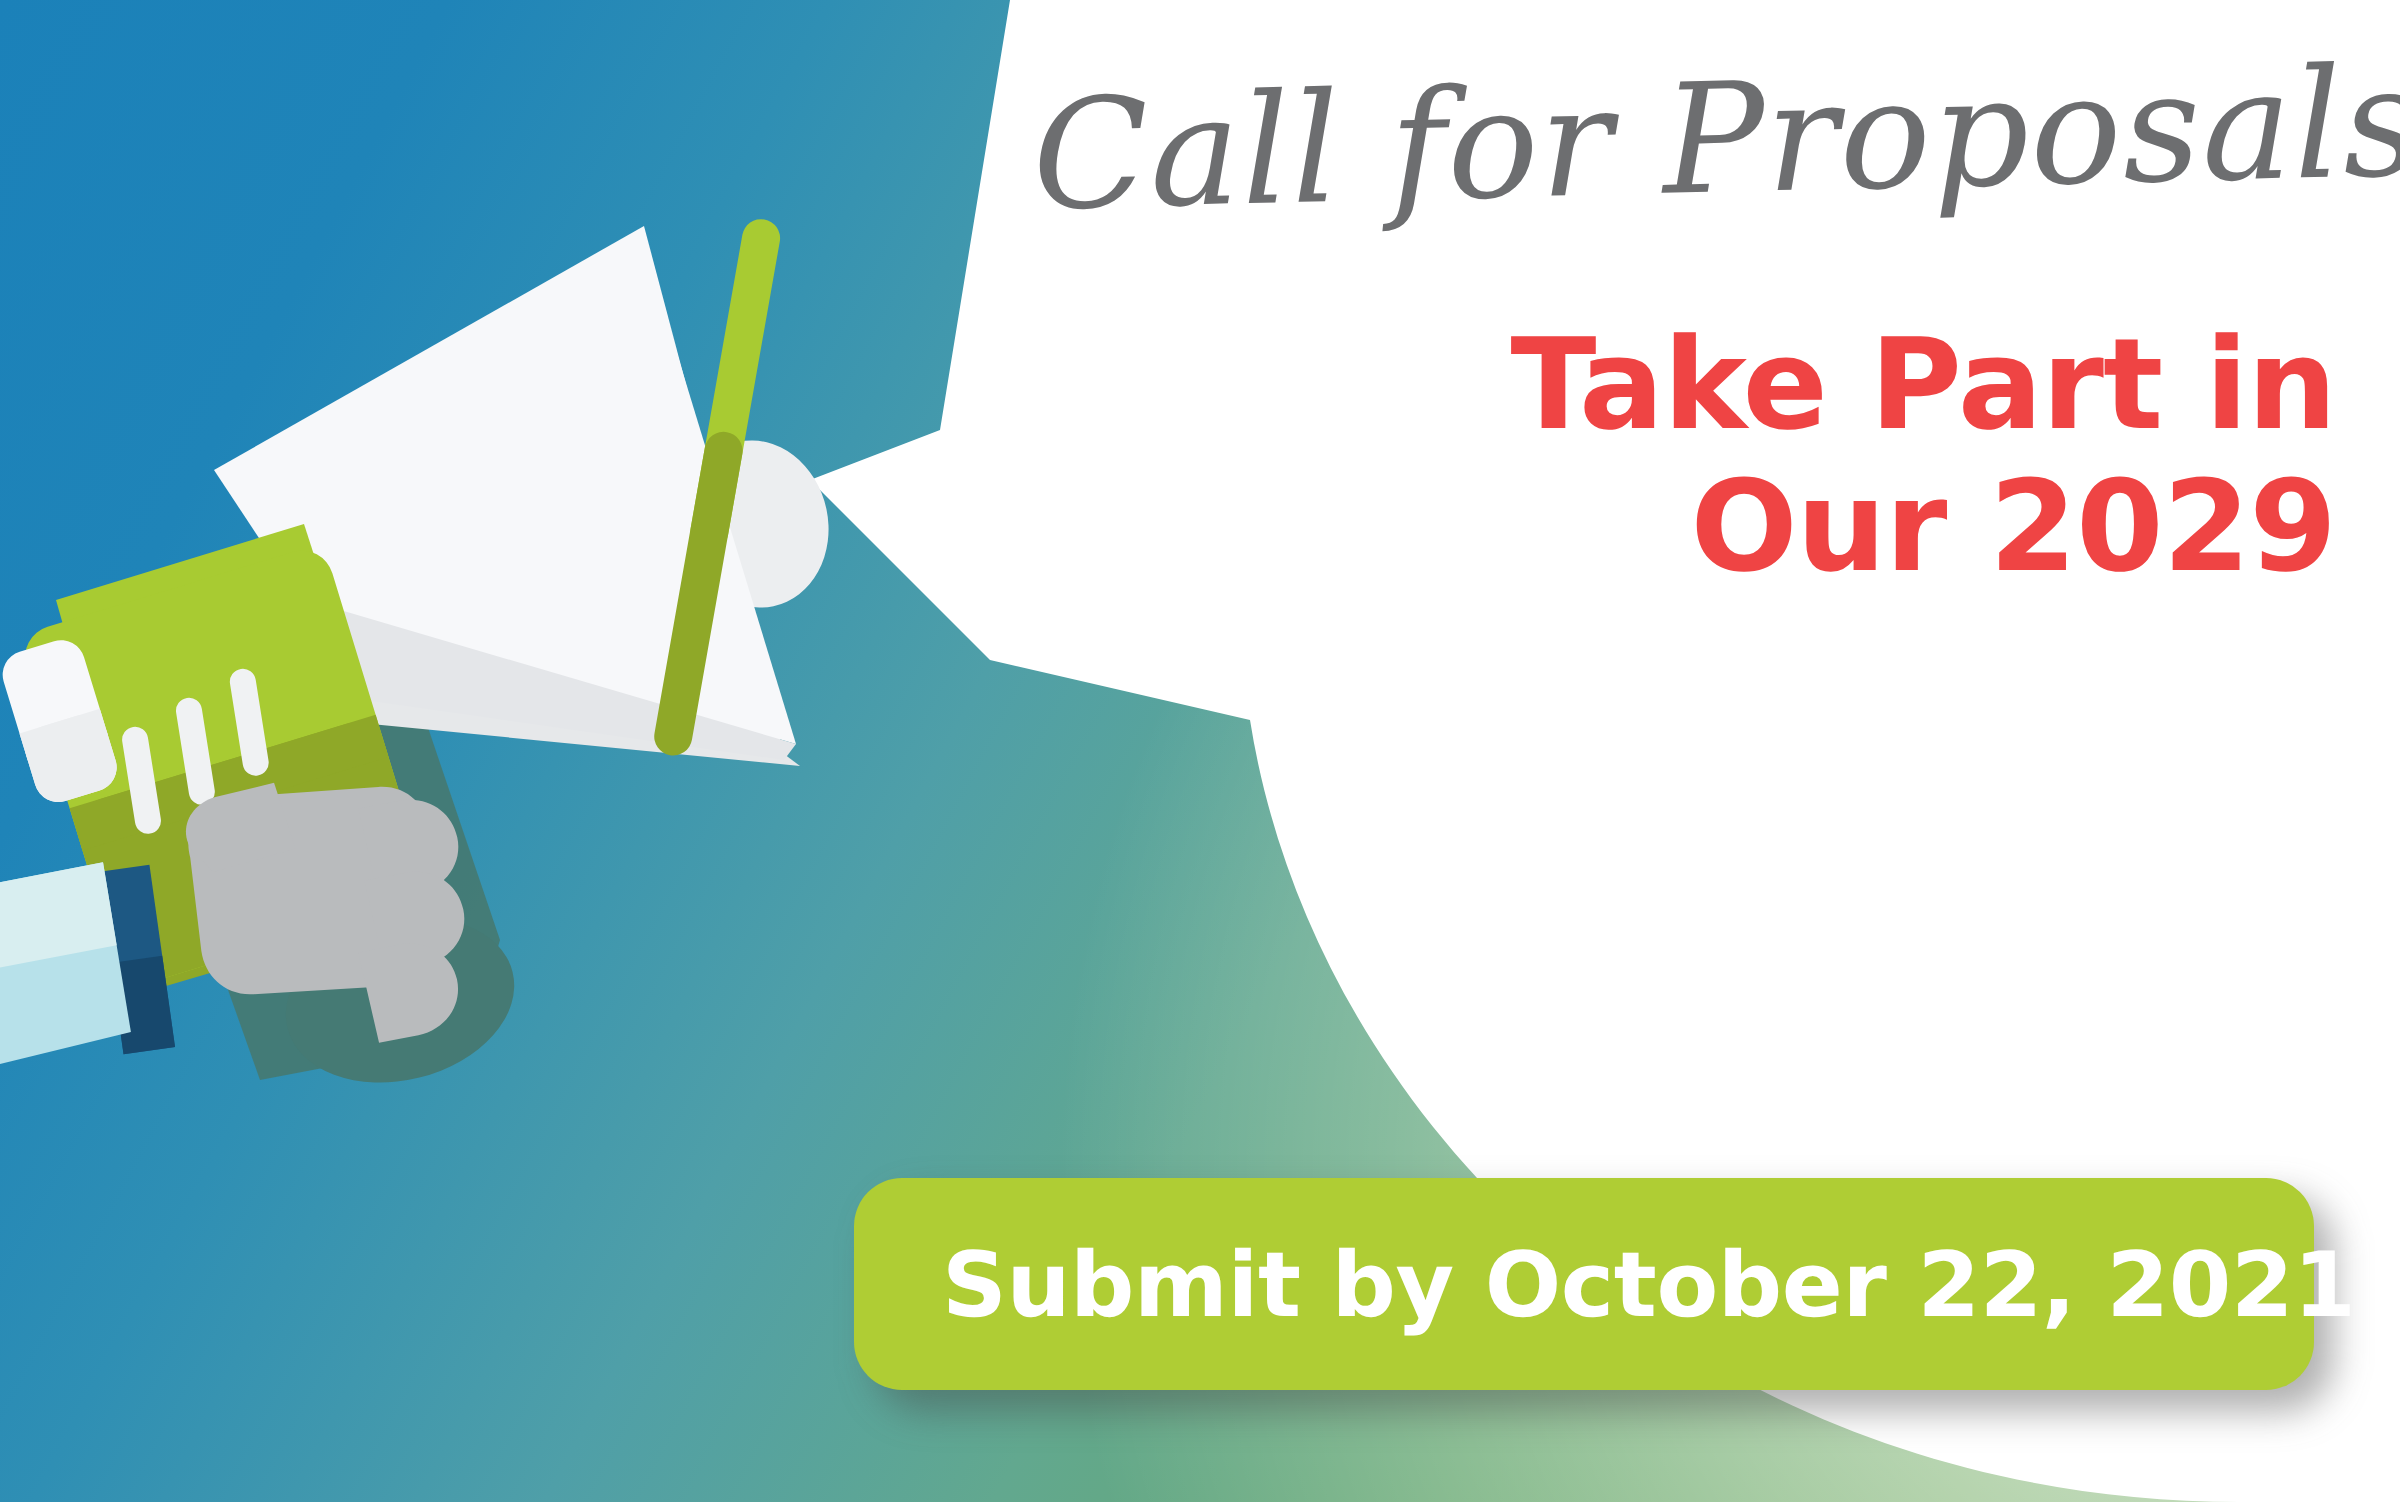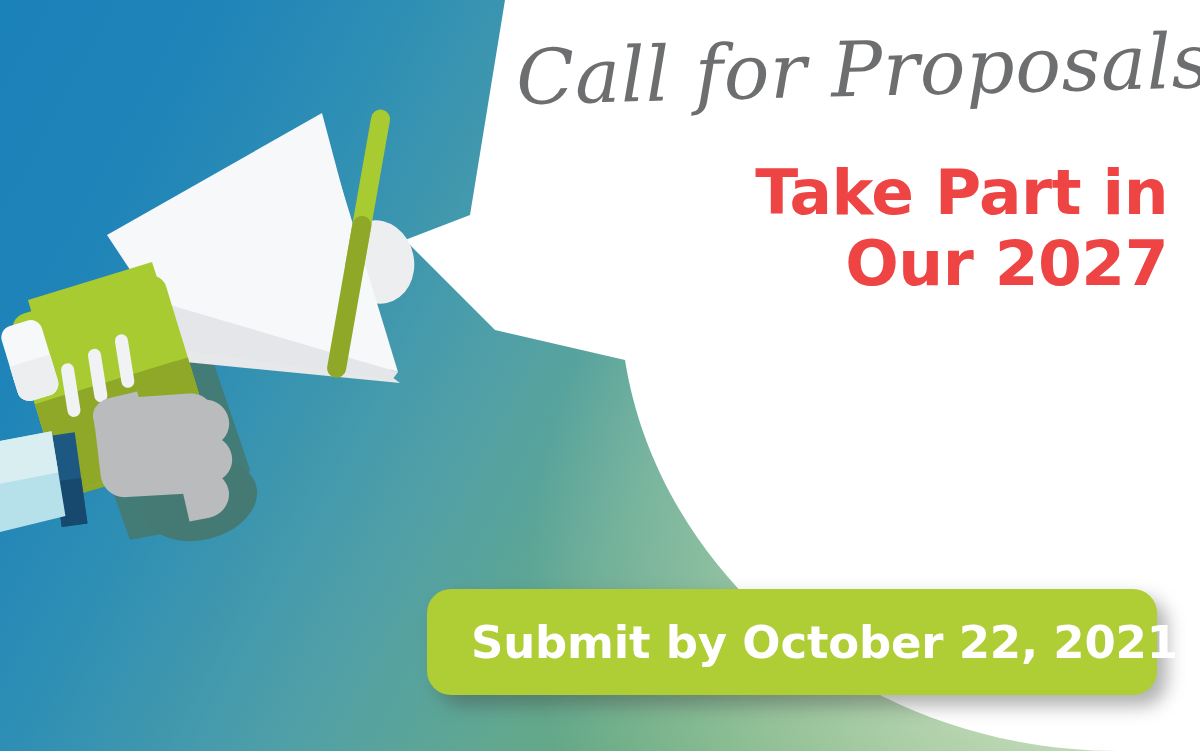--- a/index.html
+++ b/index.html
@@ -221,21 +221,21 @@
     <g transform="rotate(-8 20 480)">
       <path d="M -60 442 L 58 436 L 60 522 L -60 534 Z" fill="#b7e1ea"></path>
       <path d="M -60 442 L 58 436 L 59 478 L -60 484 Z" fill="#d8eef0"></path>
     </g>
   </svg>
 
   <div class="script-title">Call for Proposals</div>
 
   <div class="headline">
     <span class="hl-line">Take Part in</span>
-    <span class="hl-line">Our 2027</span>
+    <span class="hl-line">Our 2029</span>
   </div>
 
   <div class="cta-shadow"></div>
   <button class="cta-button">
     <span>Submit by October 22, 2021</span>
   </button>
 
 </div>
 
 </body></html>

